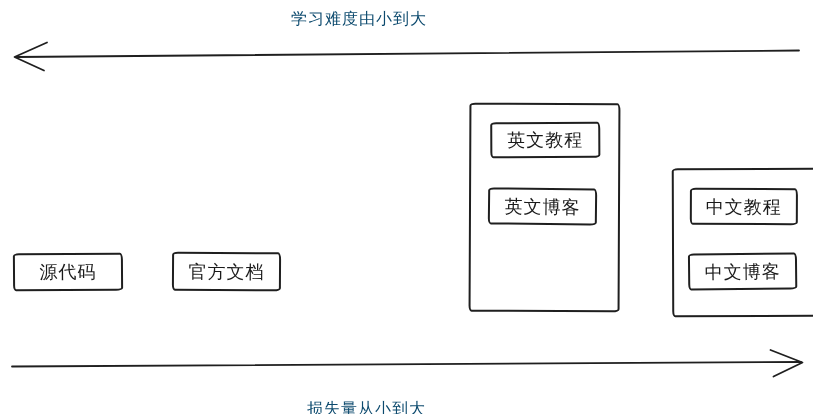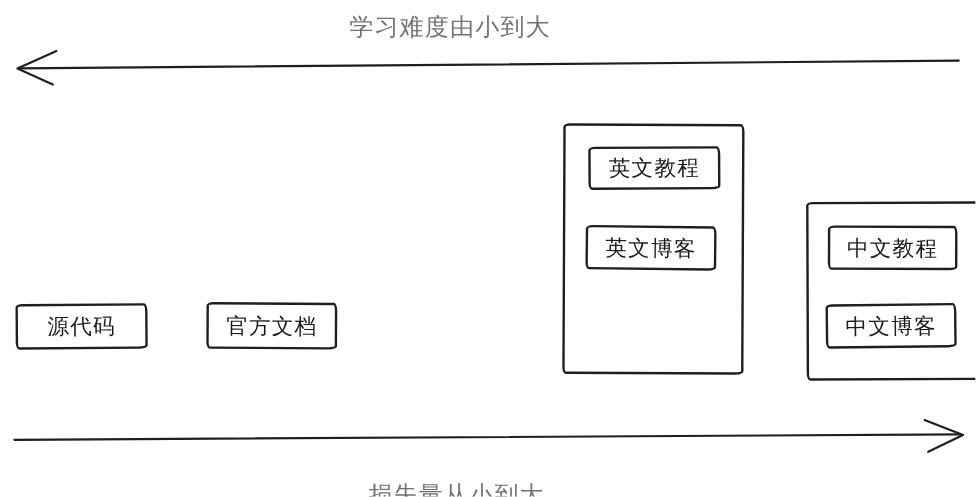--- a/index.html
+++ b/index.html
@@ -27,24 +27,24 @@
     stroke: #1f1f1f;
     fill: none;
     stroke-linecap: round;
     stroke-linejoin: round;
   }
   .arrows .shaft { stroke-width: 1.8; }
   .arrows .head  { stroke-width: 1.8; }
 
   .axis-label {
     position: absolute;
-    font-size: 20px;
+    font-size: 16px;
     letter-spacing: 1px;
     white-space: nowrap;
-    color: #737373;
+    color: #0c4a6e;
   }
   .top-label    { left: 291px; top: 9px; }
   .bottom-label { left: 307px; top: 379px; margin-top: 20px; }
 
   .box {
     position: absolute;
     box-sizing: border-box;
     border: 2px solid #1f1f1f;
     background: #ffffff;
     display: flex;

